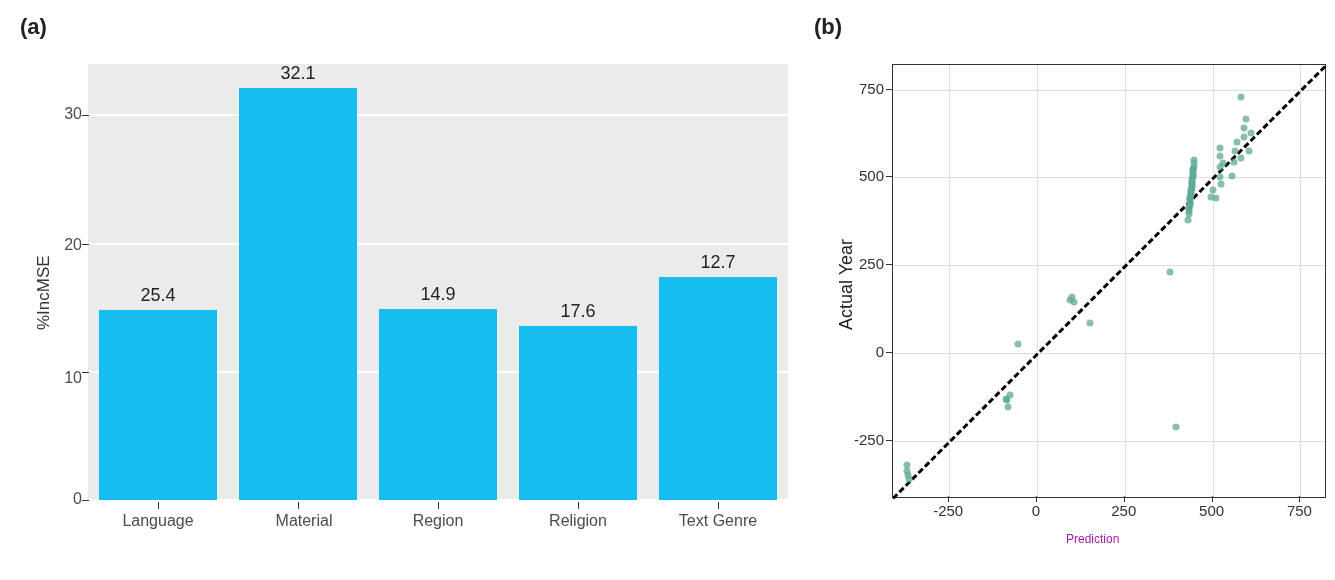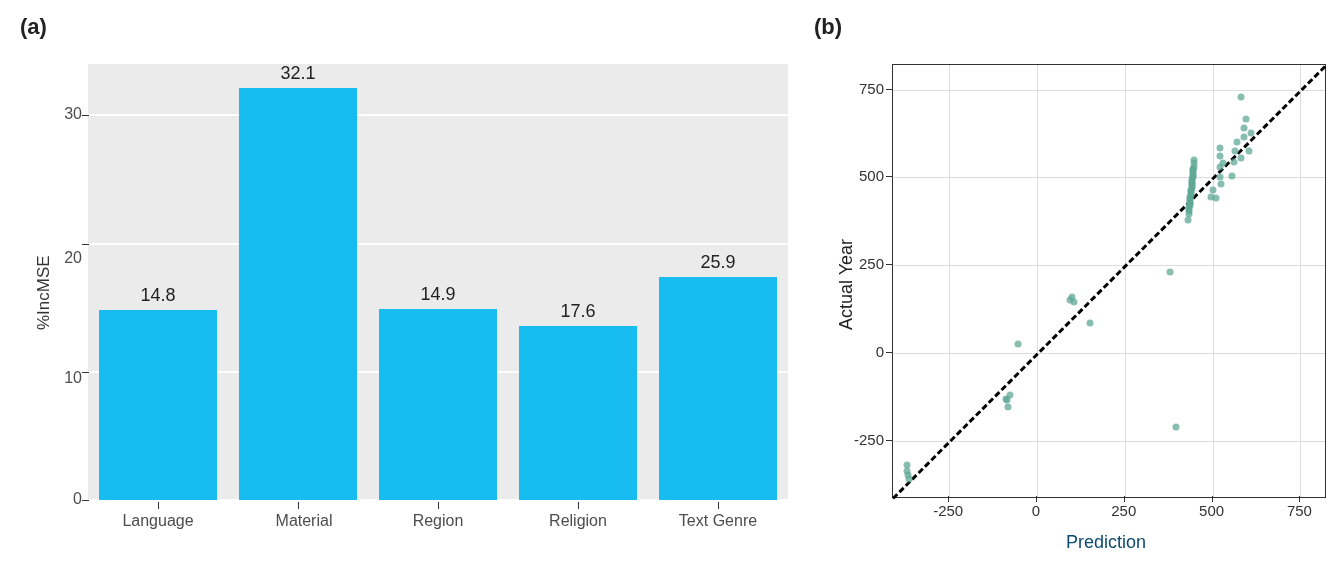--- a/index.html
+++ b/index.html
@@ -25,54 +25,54 @@
   .plot-b{position:absolute;left:88px;top:54px;width:432px;height:432px;background:#fff;border:1px solid #333;}
   .b-vgrid,.b-hgrid{position:absolute;background:#ddd;}
   .b-vgrid{top:0;bottom:0;width:1px;}
   .b-hgrid{left:0;right:0;height:1px;}
   .pt{position:absolute;width:7px;height:7px;border-radius:50%;background:rgba(95,168,149,0.75);transform:translate(-50%,-50%);}
   .diag{position:absolute;border-top:3.5px dashed #000;transform-origin:left center;}
   .b-ytick{position:absolute;text-align:right;font-size:15px;color:#333;}
   .b-xtick{position:absolute;text-align:center;font-size:15px;color:#333;}
   .b-ytk{position:absolute;width:6px;height:1px;background:#333;}
   .b-xtk{position:absolute;height:6px;width:1px;background:#333;}
-  .b-xlabel{position:absolute;font-size:18px;color:#0c4a6e;}
+  .b-xlabel{position:absolute;font-size:12px;color:#a21caf;}
   .b-ylabel{position:absolute;font-size:18px;color:#222;transform:rotate(-90deg);transform-origin:left top;}
 </style>
 </head>
 <body>
 
 <div class="wrap">
 
   <div class="panel panel-a">
     <div class="subplot-label">(a)</div>
 
     <div class="gg-a" id="gg-a">
         <div class="hgrid" style="top: 435px;"></div>
         <div class="hgrid" style="top: 306.765px;"></div>
         <div class="hgrid" style="top: 178.529px;"></div>
         <div class="hgrid" style="top: 50.2941px;"></div>
         <div class="bar" style="left: 11px; height: 189.788px;"></div>
-        <div class="bar-lbl" style="left: 11px; bottom: 193.788px;">14.8</div>
+        <div class="bar-lbl" style="left: 11px; bottom: 193.788px;">25.4</div>
         <div class="bar" style="left: 151px; height: 411.635px;"></div>
         <div class="bar-lbl" style="left: 151px; bottom: 415.635px;">32.1</div>
         <div class="bar" style="left: 291px; height: 191.071px;"></div>
         <div class="bar-lbl" style="left: 291px; bottom: 195.071px;">14.9</div>
         <div class="bar" style="left: 431px; height: 174.4px;"></div>
         <div class="bar-lbl" style="left: 431px; bottom: 178.4px;">17.6</div>
         <div class="bar" style="left: 571px; height: 223.129px;"></div>
-        <div class="bar-lbl" style="left: 571px; bottom: 227.129px;">25.9</div>
+        <div class="bar-lbl" style="left: 571px; bottom: 227.129px;">12.7</div>
       </div>
 
     <div id="a-yticks" style="position:absolute;left:30px;top:54px;width:48px;height:436px;">
         <div class="a-ytick" style="top: 426px;">0</div>
         <div class="a-ytk" style="left: 42px; top: 436px;"></div>
         <div class="a-ytick" style="top: 305px;">10</div>
         <div class="a-ytk" style="left: 42px; top: 307.765px;"></div>
-        <div class="a-ytick" style="top: 185px;">20</div>
+        <div class="a-ytick" style="top: 172px;">20</div>
         <div class="a-ytk" style="left: 42px; top: 179.529px;"></div>
         <div class="a-ytick" style="top: 41.2941px;">30</div>
         <div class="a-ytk" style="left: 42px; top: 51.2941px;"></div>
       </div>
 
     <div id="a-xticks" style="position:absolute;left:78px;top:498px;width:700px;height:28px;">
         <div class="a-xtick" style="left: 11px;">Language</div>
         <div class="a-xtk" style="left: 70px; top: -6px;"></div>
         <div class="a-xtick" style="left: 157px;">Material</div>
         <div class="a-xtk" style="left: 210px; top: -6px;"></div>

